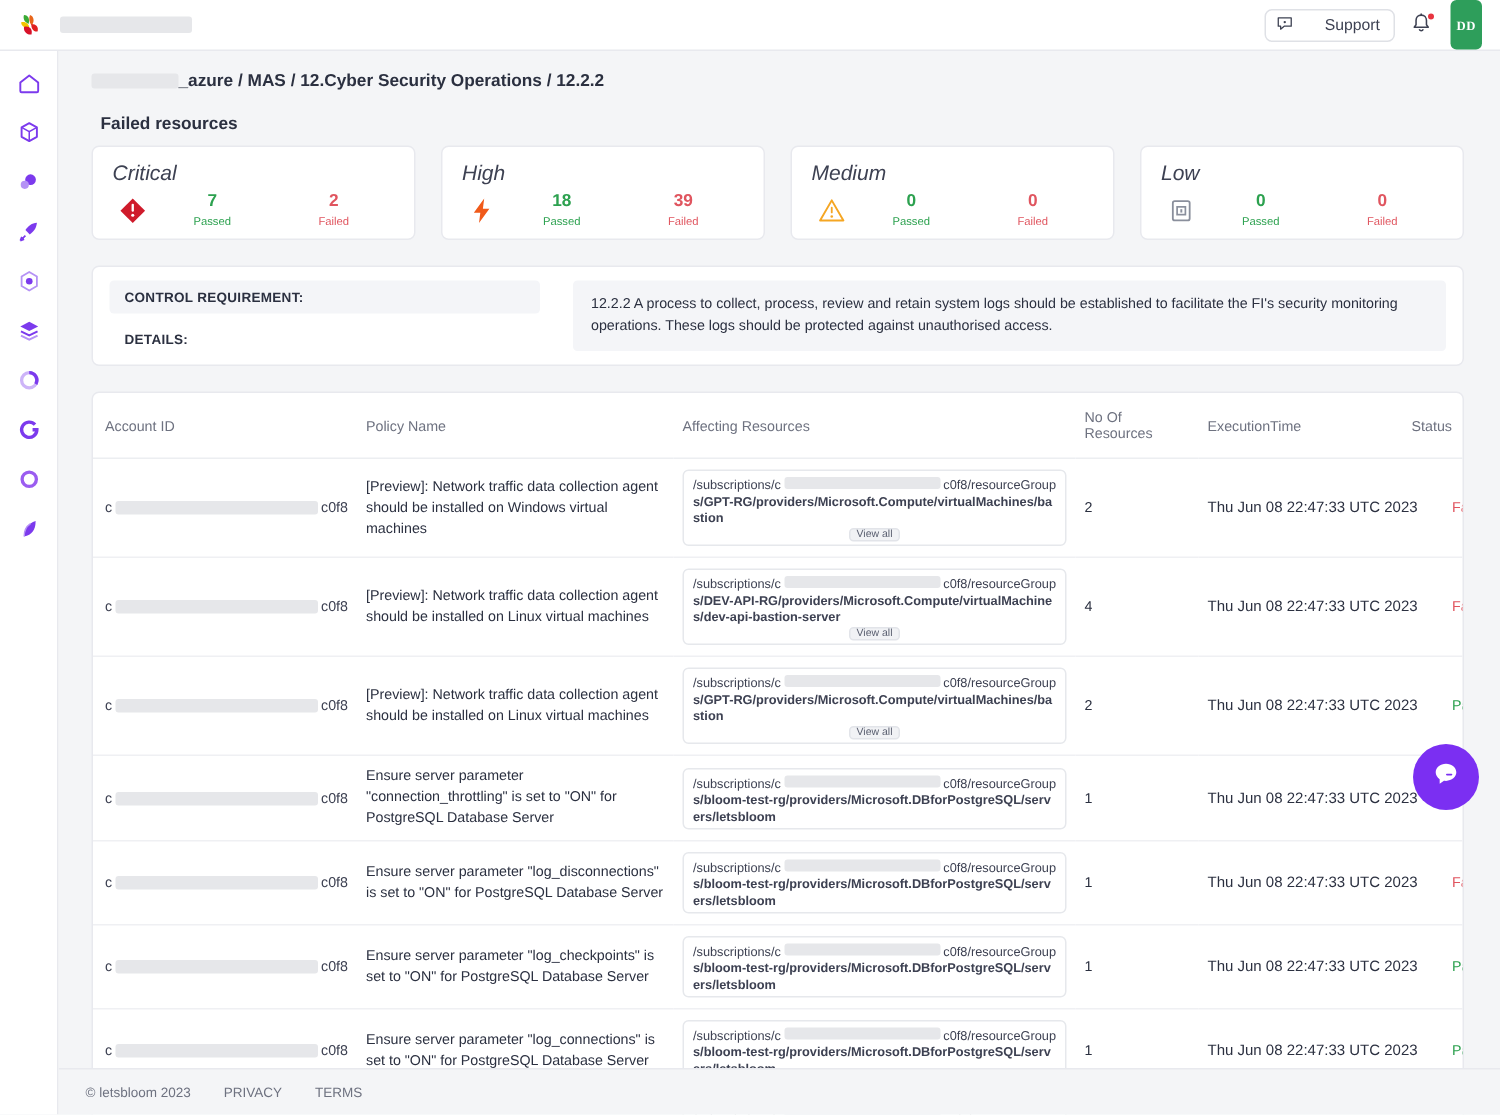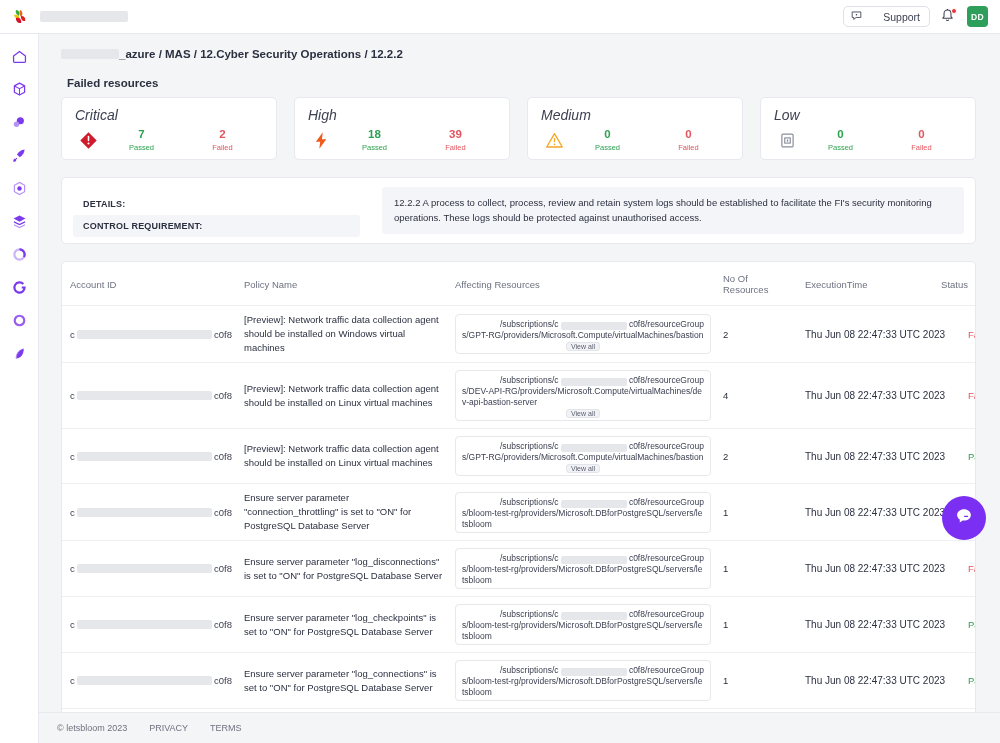--- a/index.html
+++ b/index.html
@@ -25,24 +25,25 @@
   .topbar-right { margin-left: auto; display: flex; align-items: center; gap: 10px; padding-right: 12px; }
   .support-btn {
     display: flex; align-items: center; gap: 21px;
     border: 1px solid #dfe1e6; border-radius: 5px;
     padding: 3px 9px 3px 7px; background: #fff;
     font-size: 10.5px; color: #3d4152; cursor: pointer;
   }
   .bell-wrap { position: relative; width: 17px; height: 18px; cursor: pointer; }
   .bell-dot { position: absolute; top: 0px; right: 0px; width: 6px; height: 6px; border-radius: 50%; background: #e8343f; border: 1px solid #fff;}
   .avatar {
-    width: 21px; height: 21px; border-radius: 4px; background: #2e9e5b;
+    width: 21px; height: 33px; border-radius: 4px; background: #2e9e5b;
     color: #fff; font-size: 8.5px; font-weight: bold;
     display: flex; align-items: center; justify-content: center; cursor: pointer;
     letter-spacing: .3px;
+    font-family: Liberation Serif, serif;
   }
 
   
   .sidebar {
     position: absolute; top: 34px; left: 0; width: 39px; height: 709px;
     background: #fff; border-right: 1px solid #e8e9ee;
     display: flex; flex-direction: column; align-items: center;
     padding-top: 14px; gap: 13px; z-index: 20;
   }
   .side-item { width: 22px; height: 20px; display: flex; align-items: center; justify-content: center; cursor: pointer; }
@@ -112,23 +113,23 @@
 
   .acct { display: flex; align-items: center; font-size: 9.5px; color: #3d4152; }
   .acct-redact { flex: 1; height: 9px; margin: 0 2px; }
 
   .policy { font-size: 9.5px; line-height: 14px; color: #2b3040; }
 
   .res-box {
     border: 1px solid #e6e8ec; border-radius: 4px; padding: 4px 6px 2px 6px;
     position: relative; background: #fff;
   }
-  .res-line1 { display: flex; align-items: flex-end; font-size: 8.5px; color: #3d4152; line-height: 11px; margin-left: 38px; }
+  .res-line1 { display: flex; align-items: flex-start; font-size: 8.5px; color: #3d4152; line-height: 11px; }
   .res-redact { flex: 1; height: 8px; margin: 0 2px; }
-  .res-rest { font-size: 8.5px; color: #3d4152; line-height: 11px; word-break: break-all; }
+  .res-rest { font-size: 8.5px; color: #3d4152; line-height: 11px; word-break: break-all; font-weight: bold; }
   .viewall {
     display: block; margin: 1px auto 0 auto; width: fit-content;
     font-size: 7px; color: #5a5f70; background: #f1f2f5;
     border: 1px solid #e2e4e9; border-radius: 3px; padding: 0px 4px; cursor: pointer;
   }
   .num { font-size: 9.5px; color: #2b3040; }
   .time { font-size: 10px; color: #2b3040; white-space: nowrap; }
   .status { font-size: 9.5px; margin-left: 28px; }
 
   
@@ -359,22 +360,22 @@
               <div class="stat-num fail">0</div>
               <div class="stat-lbl fail">Failed</div>
             </div>
           </div>
         </div>
 
       </div>
 
       <div class="req-panel">
         <div class="req-left">
+          <div class="req-lbl">CONTROL REQUIREMENT:</div>
           <div class="req-lbl second">DETAILS:</div>
-          <div class="req-lbl">CONTROL REQUIREMENT:</div>
         </div>
         <div class="req-right">12.2.2 A process to collect, process, review and retain system logs should be established to facilitate the FI's security monitoring operations. These logs should be protected against unauthorised access.</div>
       </div>
 
       <div class="table-card">
         <table>
           <thead>
             <tr>
               <th class="col-acct">Account ID</th>
               <th class="col-policy">Policy Name</th>

